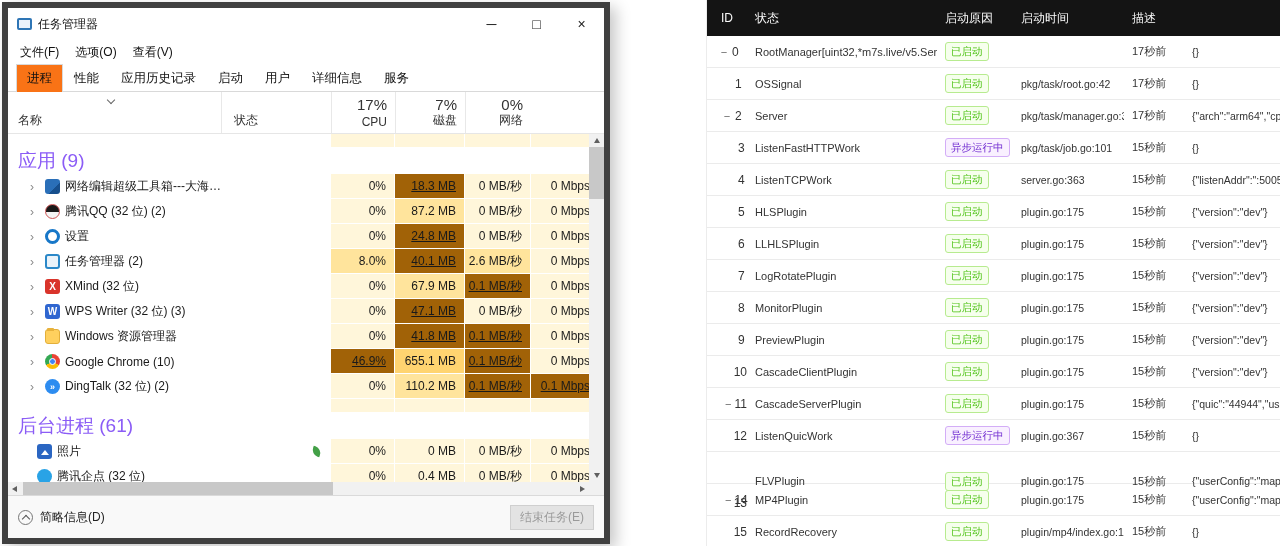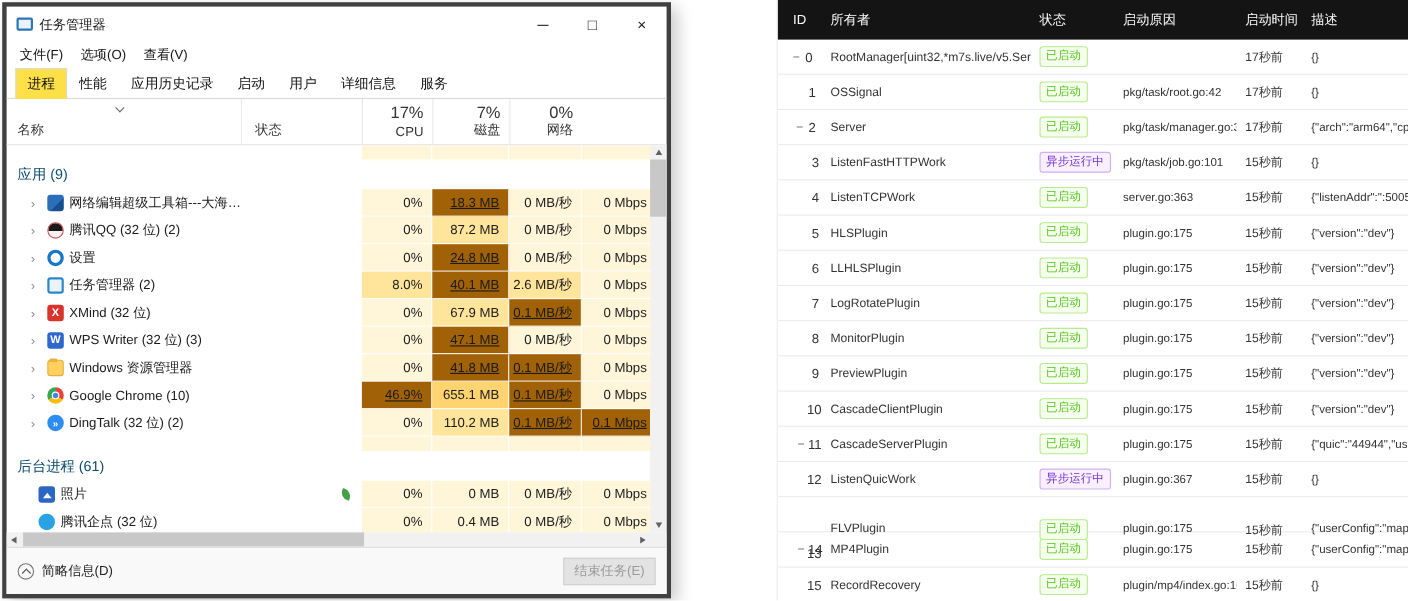--- a/index.html
+++ b/index.html
@@ -3,57 +3,57 @@
 <meta charset="utf-8">
 <style>
   * { margin:0; padding:0; box-sizing:border-box; }
   html,body { width:1280px; height:546px; background:#fff; overflow:hidden;
               font-family:"Liberation Sans","DejaVu Sans",sans-serif; }
   .stage { position:relative; width:1280px; height:546px; }
 
   
   :root { --tmcols: 213px 110px 64px 70px 66px 68px; }
   .tm-window { position:absolute; left:2px; top:2px; width:608px; height:542px;
-               background:#fff; border:4px solid #404040;
+               background:#fff; border:6px solid #404040;
                box-shadow:6px 5px 14px rgba(0,0,0,.22);
                display:flex; flex-direction:column; font-size:12px; color:#111;justify-content:center; }
   .tm-titlebar { flex:0 0 32px; display:flex; align-items:center; padding-left:9px; position:relative; }
   .tm-appicon { width:15px; height:12px; border:2px solid #2e75b5; border-radius:2px;
                 background:#eaf2fb; margin-right:6px; }
   .tm-controls { position:absolute; right:0; top:0; height:32px; display:flex; }
   .tm-ctl { width:45px; height:32px; border:none; background:transparent; font-size:14px;
             color:#222; display:flex; align-items:center; justify-content:center; cursor:default; }
   .tm-menubar { flex:0 0 24px; display:flex; align-items:center; padding-left:4px; }
   .tm-menu-item { padding:3px 8px; }
   .tm-tabs { flex:0 0 27px; display:flex; align-items:flex-end; padding-left:8px;
              border-bottom:1px solid #d9d9d9; font-size:12.5px; }
   .tm-tab { padding:5px 10px; border:1px solid transparent; border-bottom:none;
             margin-bottom:-1px; background:transparent; }
-  .tm-tab.active { background:#fde047; border-color:#d9d9d9; }
+  .tm-tab.active { background:#f97316; border-color:#d9d9d9; }
 
   .tm-colheader { flex:0 0 42px; display:grid; grid-template-columns:var(--tmcols);
                   border-bottom:1px solid #e6e6e6; }
   .hc { position:relative; border-left:1px solid #e8e8e8; }
   .hc:first-child { border-left:none; }
   .hc-bottom { position:absolute; left:10px; bottom:4px; color:#333;font-family:Liberation Serif, serif; }
   .hc-status .hc-bottom { left:12px; }
   .sort-chevron { position:absolute; left:100px; top:5px; width:6px; height:6px;
                   border-right:1.5px solid #666; border-bottom:1.5px solid #666;
                   transform:rotate(45deg); }
   .hc-num { text-align:right; }
   .hc-num .pct { position:absolute; right:8px; top:4px; font-size:15px; color:#333; }
   .hc-num .lbl { position:absolute; right:8px; bottom:4px; font-size:12px; color:#333; }
 
   .tm-body { flex:1 1 auto; display:flex; overflow:hidden; }
   .tm-rows { width:591px; overflow:hidden; }
   .tm-row, .tm-spacer { display:grid; grid-template-columns:var(--tmcols); }
   .tm-row { height:25px; align-items:center; }
   .tm-spacer { height:14px; }
   .tm-group-row { height:26px; display:flex; align-items:center; padding-left:10px;
-                  color:#0c4a6e; font-size:13px; }
+                  color:#8b5cf6; font-size:19px; }
   .tm-name { display:flex; align-items:center; gap:5px; overflow:hidden;
              white-space:nowrap; height:100%; }
   .tm-name.app { padding-left:22px; }
   .tm-name.bgp { padding-left:29px; }
   .tm-chevron { width:10px; color:#8a8a8a; font-size:12px; flex:0 0 10px; }
   .tm-label { overflow:hidden; text-overflow:ellipsis; color:#1a1a1a; }
   .tm-ico { width:15px; height:15px; flex:0 0 15px; border-radius:3px;
             display:inline-flex; align-items:center; justify-content:center;
             font-size:10px; font-weight:bold; color:#fff; position:relative; }
   .icon-network-toolbox { background:linear-gradient(135deg,#2a6fb8 60%,#174f8d 60%); }
@@ -372,21 +372,20 @@
         <span class="circ"></span>
         <span>简略信息(D)</span>
       </div>
       <button class="tm-endtask">结束任务(E)</button>
     </div>
   </div>
 
   <div class="mon">
     <div class="mon-header">
       <div class="mh first">ID</div>
-      <div class="mh">所有者</div>
       <div class="mh">状态</div>
       <div class="mh">启动原因</div>
       <div class="mh">启动时间</div>
       <div class="mh">描述</div>
     </div>
     <div>
         <div class="mon-row">
           <div class="mon-id" style="padding-left: 12px;">
             <span class="mon-expand">−</span>
             <span>0</span>

